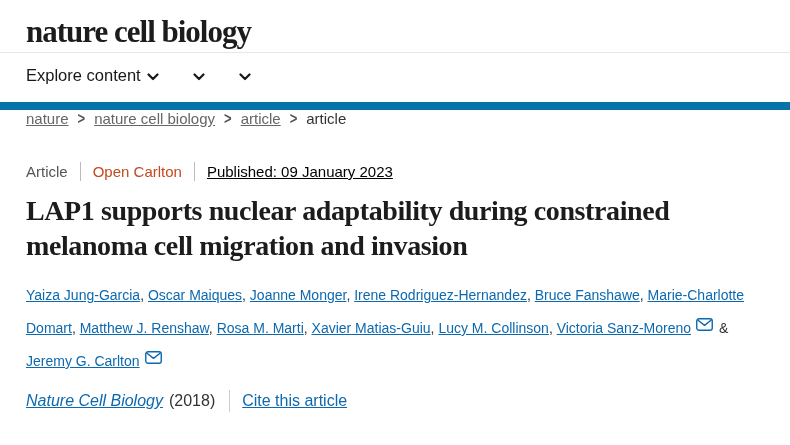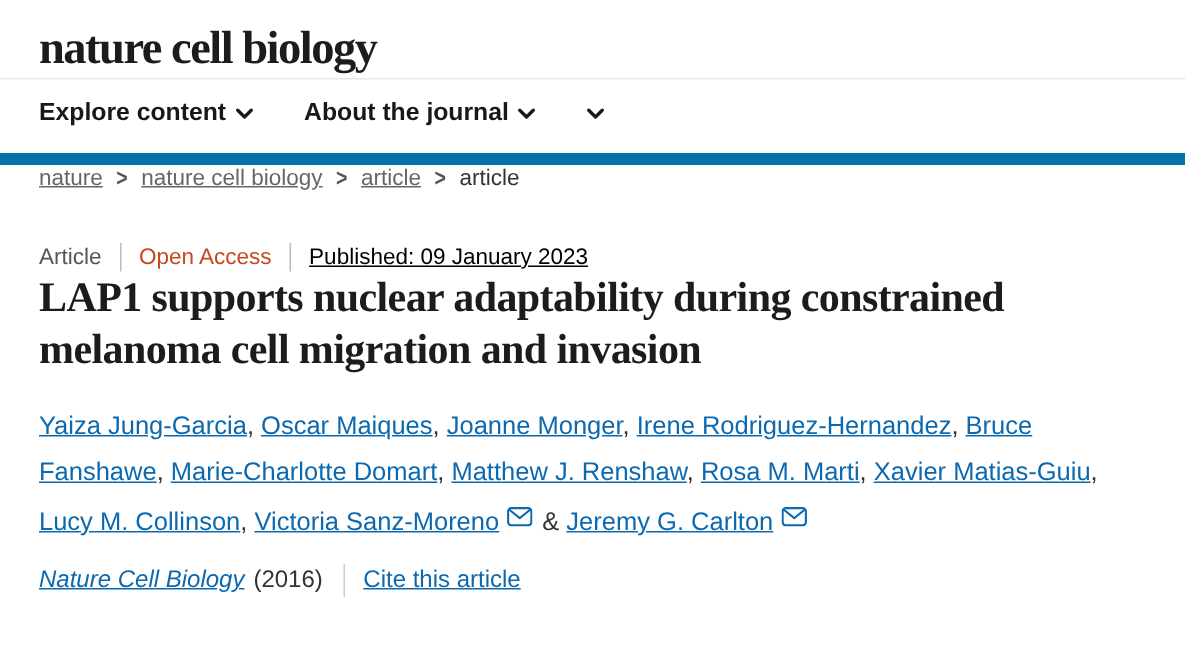--- a/index.html
+++ b/index.html
@@ -13,48 +13,48 @@
   .site-header { padding: 12px 26px 0; border-bottom: 1px solid #e7e7e7; }
   .logo {
     font-family: "Liberation Serif", serif;
     font-weight: 700; font-size: 31px; letter-spacing: -1px;
     color: #1c1c1c; line-height: 40px; cursor: pointer;
   }
   
   .main-nav { padding: 13px 26px 12px; display: flex; align-items: center; gap: 34px; }
   .nav-item {
     display: inline-flex; align-items: center; gap: 6px;
-    font-weight: 700; font-size: 16.5px; color: #181818;
+    font-weight: 400; font-size: 16.5px; color: #181818;
     text-decoration: none; cursor: pointer;
   }
   .nav-item svg { margin-top: 2px; }
   
   .blue-bar { height: 8px; width: 100%; background: #0673a8; margin-top: 5px; }
   
   .content { padding: 0 26px; }
   
   .breadcrumb { font-size: 15px; color: #666; display: flex; align-items: center; gap: 9px; }
   .breadcrumb a { color: #666; text-decoration: underline; cursor: pointer; }
   .crumb-sep { color: #555; font-size: 13px; font-weight: 700; transform: scaleY(1.25); }
   .breadcrumb .current { color: #333; }
   
   .meta-row { margin-top: 35px; font-size: 15px; color: #555; display: flex; align-items: center; }
   .vsep { display: inline-block; width: 1px; height: 19px; background: #bbb; margin: 0 12px; }
   .vsep.tall { height: 22px; background: #ccc; }
   .open-access { color: #c6481e; }
   .published-link { color: #000000; text-decoration: underline; cursor: pointer; }
   
   .title {
-    max-width: 745px;
+    margin-top: 12px; max-width: 745px;
     font-family: "Liberation Serif", serif;
     font-weight: 700; font-size: 28px; line-height: 35px;
     letter-spacing: -0.4px; color: #1c1c1c;
   }
   
-  .authors { margin-top: 17px; max-width: 742px; font-size: 17px; line-height: 31px; color: #333; }
+  .authors { margin-top: 17px; max-width: 742px; font-size: 14px; line-height: 31px; color: #333; }
   .authors a { color: #0d69af; text-decoration: underline; cursor: pointer; }
   .amp { color: #333; }
   .email-icon { display: inline-block; margin: 0 2px 0 5px; vertical-align: 2px; cursor: pointer; }
   
   .cite-row { margin-top: 13px; font-size: 16px; color: #333; display: flex; align-items: center; }
   .cite-row a { color: #0d69af; text-decoration: underline; cursor: pointer; }
   .journal-link { font-style: italic; margin-right: 6px; }
   .cite-year { margin-right: 2px; }
 </style>
 </head>
@@ -65,21 +65,20 @@
 </header>
 
 <nav class="main-nav">
   <a class="nav-item">
     <span>Explore content</span>
     <span><svg width="12" height="8" viewBox="0 0 12 8">
           <path d="M1.5 1.5 L6 6 L10.5 1.5" fill="none" stroke="#181818" stroke-width="2.2" stroke-linecap="round" stroke-linejoin="round"></path>
         </svg></span>
   </a>
   <a class="nav-item">
-    <span>About the journal</span>
     <span><svg width="12" height="8" viewBox="0 0 12 8">
           <path d="M1.5 1.5 L6 6 L10.5 1.5" fill="none" stroke="#181818" stroke-width="2.2" stroke-linecap="round" stroke-linejoin="round"></path>
         </svg></span>
   </a>
   <a class="nav-item">
     <span><svg width="12" height="8" viewBox="0 0 12 8">
           <path d="M1.5 1.5 L6 6 L10.5 1.5" fill="none" stroke="#181818" stroke-width="2.2" stroke-linecap="round" stroke-linejoin="round"></path>
         </svg></span>
   </a>
 </nav>
@@ -94,35 +93,35 @@
     <a>nature cell biology</a>
     <span class="crumb-sep">&gt;</span>
     <a>article</a>
     <span class="crumb-sep">&gt;</span>
     <span class="current">article</span>
   </nav>
 
   <div class="meta-row">
     <span>Article</span>
     <span class="vsep"></span>
-    <span class="open-access">Open Access</span>
+    <span class="open-access">Open Carlton</span>
     <span class="vsep"></span>
     <a class="published-link">Published: 09 January 2023</a>
   </div>
 
   <h1 class="title">LAP1 supports nuclear adaptability during constrained melanoma cell migration and invasion</h1>
 
   <p class="authors"><a>Yaiza Jung-Garcia</a>, <a>Oscar Maiques</a>, <a>Joanne Monger</a>, <a>Irene Rodriguez-Hernandez</a>, <a>Bruce Fanshawe</a>, <a>Marie-Charlotte Domart</a>, <a>Matthew J. Renshaw</a>, <a>Rosa M. Marti</a>, <a>Xavier Matias-Guiu</a>, <a>Lucy M. Collinson</a>, <a>Victoria Sanz-Moreno</a><span class="email-icon"><svg width="17" height="13" viewBox="0 0 17 13">
           <rect x="0.75" y="0.75" width="15.5" height="11.5" rx="2.2" fill="none" stroke="#0d69af" stroke-width="1.4"></rect>
           <path d="M2 2.2 L8.5 7.4 L15 2.2" fill="none" stroke="#0d69af" stroke-width="1.4" stroke-linecap="round" stroke-linejoin="round"></path>
         </svg></span><span class="amp"> &amp; </span><a>Jeremy G. Carlton</a><span class="email-icon"><svg width="17" height="13" viewBox="0 0 17 13">
           <rect x="0.75" y="0.75" width="15.5" height="11.5" rx="2.2" fill="none" stroke="#0d69af" stroke-width="1.4"></rect>
           <path d="M2 2.2 L8.5 7.4 L15 2.2" fill="none" stroke="#0d69af" stroke-width="1.4" stroke-linecap="round" stroke-linejoin="round"></path>
         </svg></span></p>
 
   <div class="cite-row">
     <a class="journal-link">Nature Cell Biology</a>
-    <span class="cite-year">(2016)</span>
+    <span class="cite-year">(2018)</span>
     <span class="vsep tall"></span>
     <a>Cite this article</a>
   </div>
 
 </main>
 
 </body></html>

